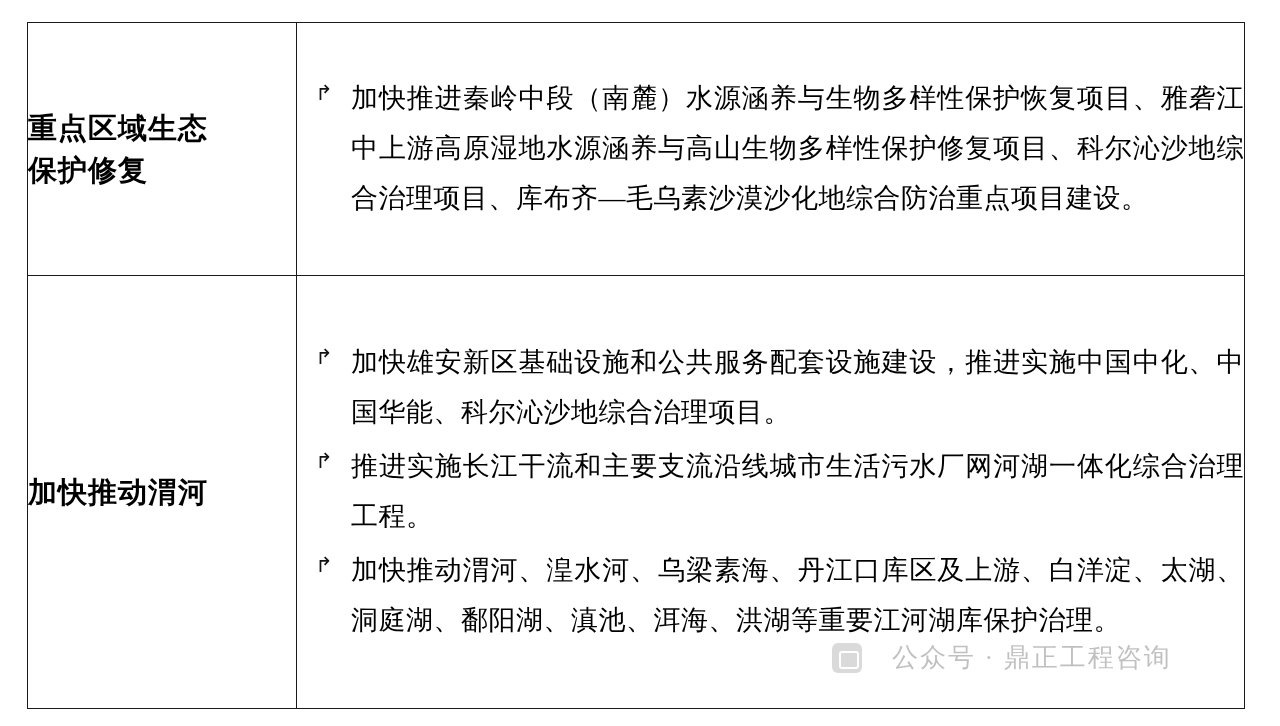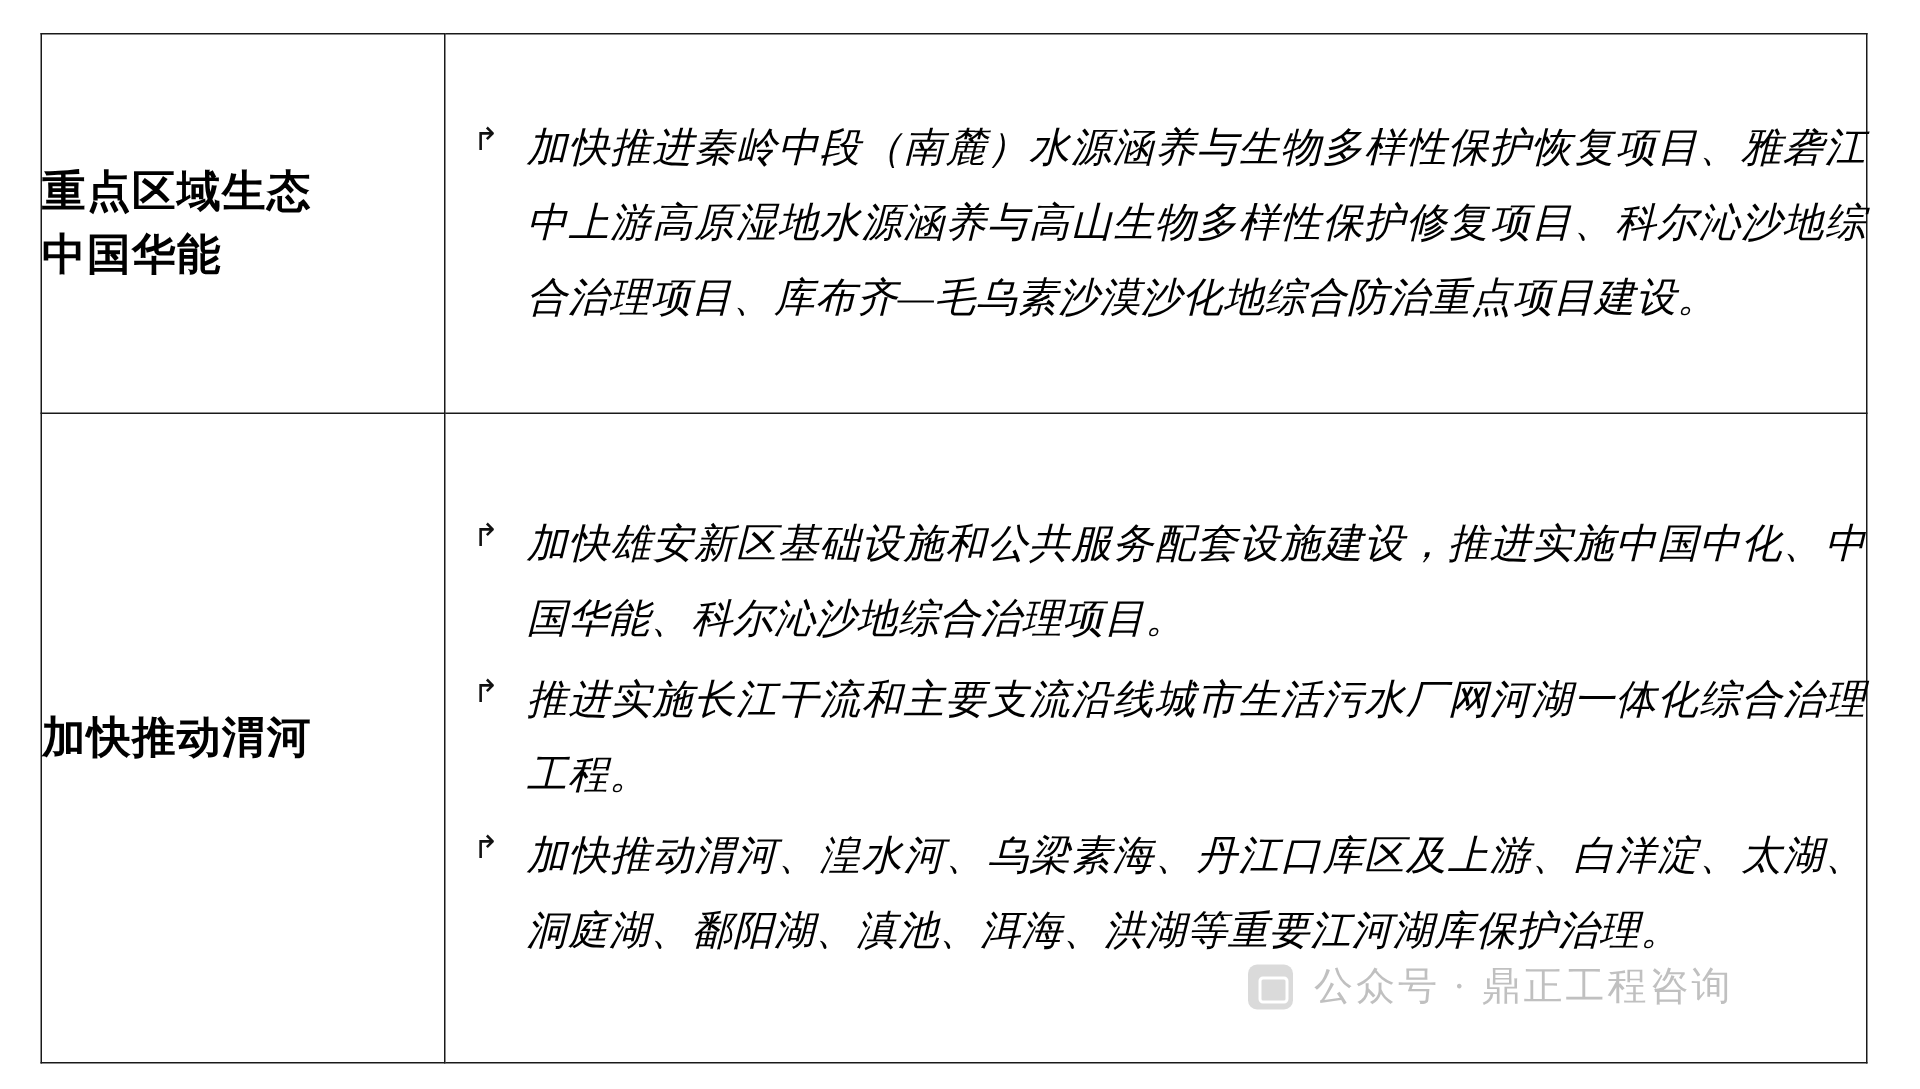--- a/index.html
+++ b/index.html
@@ -74,33 +74,32 @@
     user-select: none;
   }
 
   .bullet-text {
     flex: 1 1 auto;
     font-size: 27px;
     line-height: 1.85;
     text-align: justify;
     text-justify: inter-ideograph;
     letter-spacing: 0.5px;
-    font-style: italic;
   }
 
   .row-1 .label-cell { height: 252px; }
   .row-2 .label-cell { height: 432px; }
 
   .watermark {
     position: absolute;
     left: 832px;
     top: 640px;
     display: flex;
     align-items: center;
-    gap: 14px;
+    gap: 30px;
     opacity: 0.55;
     pointer-events: none;
   }
   .wm-logo {
     width: 30px;
     height: 30px;
     border-radius: 6px;
     background: #bdbdbd;
     position: relative;
   }
@@ -124,21 +123,21 @@
 </head>
 <body>
 
 <div class="page">
 
   <table class="doc-table">
     <tbody>
       <tr class="row-1">
         <td class="label-cell">
           <div>重点区域生态</div>
-          <div>中国华能</div>
+          <div>保护修复</div>
         </td>
         <td class="content-cell">
           <div class="bullet-row">
             <span class="bullet-mark">↱</span>
             <span class="bullet-text">加快推进秦岭中段（南麓）水源涵养与生物多样性保护恢复项目、雅砻江中上游高原湿地水源涵养与高山生物多样性保护修复项目、科尔沁沙地综合治理项目、库布齐—毛乌素沙漠沙化地综合防治重点项目建设。</span>
           </div>
         </td>
       </tr>
 
       <tr class="row-2">

